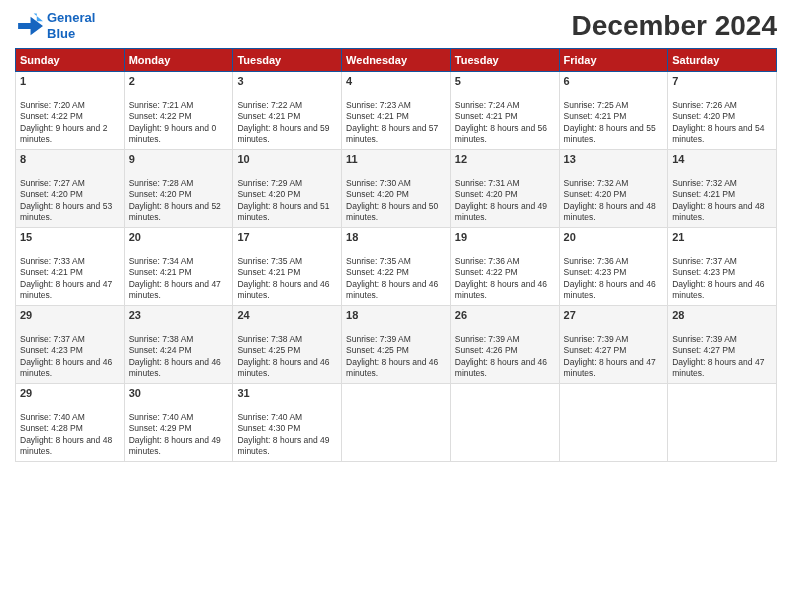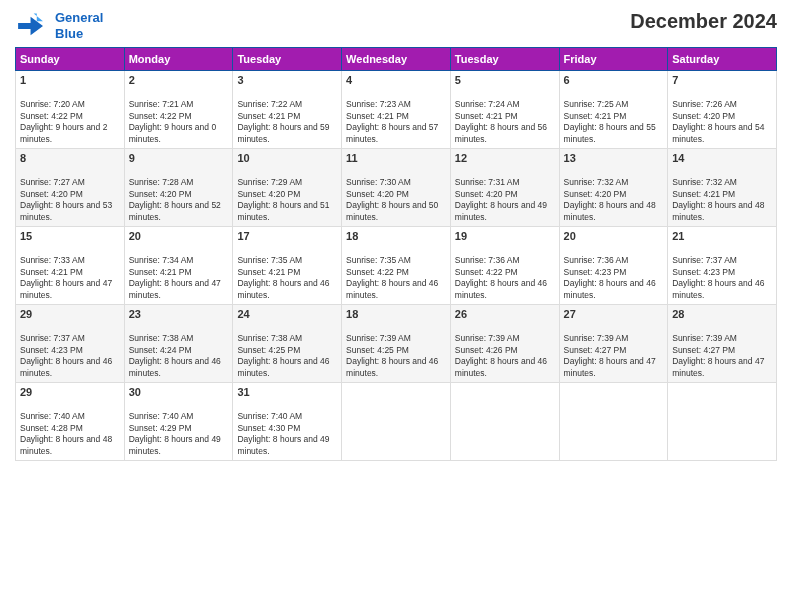--- a/index.html
+++ b/index.html
@@ -17,52 +17,52 @@
     }
     .header {
       display: flex;
       justify-content: space-between;
       align-items: flex-start;
       margin-bottom: 6px;
     }
     .logo {
       display: flex;
       align-items: center;
-      gap: 12px;
+      gap: 4px;
     }
     .logo-text {
       font-size: 13px;
       font-weight: bold;
       color: #333;
       line-height: 1.2;
     }
     .logo-blue { color: #1565c0; }
     .logo-icon {
       width: 28px;
       height: 28px;
     }
     .title-block {
       text-align: right;
     }
     .month-title {
-      font-size: 20px;
+      font-size: 28px;
       font-weight: bold;
       color: #333;
     }
     .location {
       font-size: 13px;
       color: #555;
     }
     .calendar {
       width: 100%;
       border-collapse: collapse;
       table-layout: fixed;
     }
     .calendar th {
-      background-color: #a21caf;
+      background-color: #b91c1c;
       color: #fff;
       font-size: 11px;
       font-weight: bold;
       padding: 5px 4px;
       text-align: left;
       border: 1px solid #1254a0;
     }
     .calendar td {
       border: 1px solid #ddd;
       vertical-align: top;

